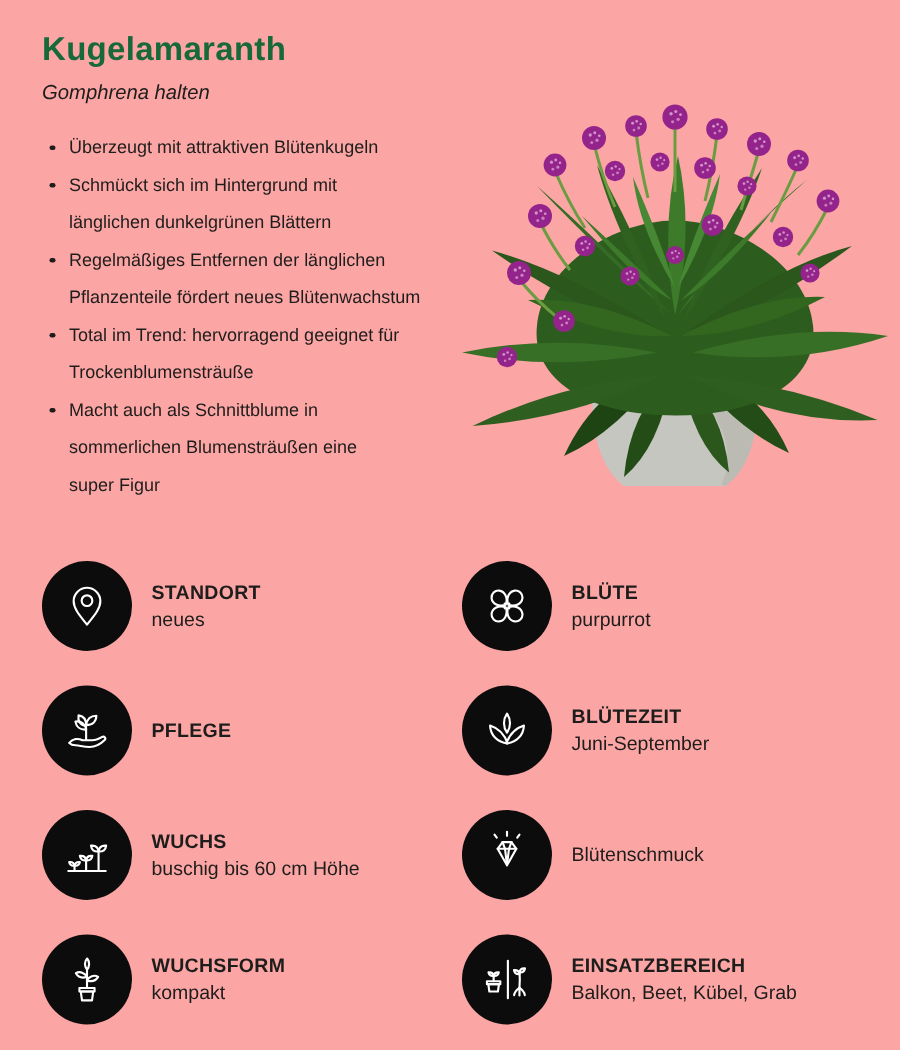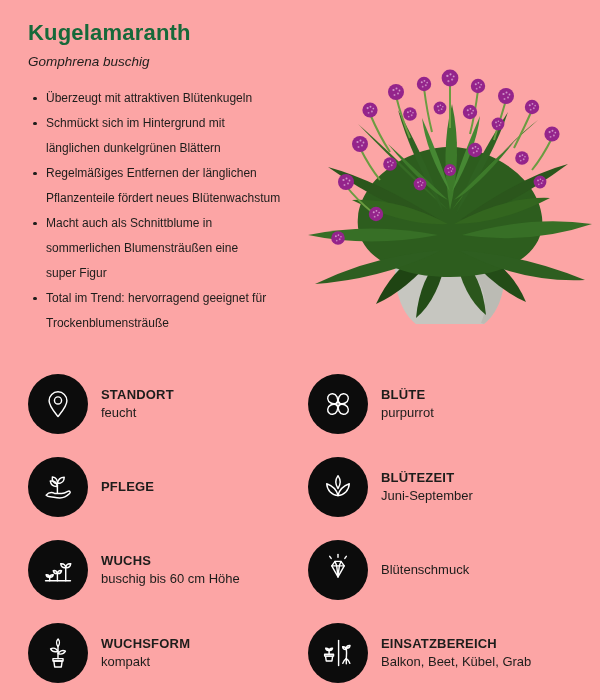--- a/index.html
+++ b/index.html
@@ -39,34 +39,34 @@
   .attr-label { font-weight:bold; font-size:13px; line-height:19px; letter-spacing:0.2px; }
   .attr-value { font-size:13px; line-height:18px; white-space:pre-line; }
 </style>
 </head>
 <body>
 
 <div class="page">
 
   <div class="header">
     <div class="title">Kugelamaranth</div>
-    <div class="subtitle">Gomphrena buschig</div>
+    <div class="subtitle">Gomphrena halten</div>
   </div>
 
   <ul class="bullets">
     <li>Überzeugt mit attraktiven Blütenkugeln</li>
     <li>Schmückt sich im Hintergrund mit
 länglichen dunkelgrünen Blättern</li>
     <li>Regelmäßiges Entfernen der länglichen
 Pflanzenteile fördert neues Blütenwachstum</li>
+    <li>Total im Trend: hervorragend geeignet für
+Trockenblumensträuße</li>
     <li>Macht auch als Schnittblume in
 sommerlichen Blumensträußen eine
 super Figur</li>
-    <li>Total im Trend: hervorragend geeignet für
-Trockenblumensträuße</li>
   </ul>
 
   <svg class="photo" viewBox="0 0 300 290" xmlns="http://www.w3.org/2000/svg">
     <defs>
       <g id="fl">
         <circle r="8" fill="#94248b"></circle>
         <circle cx="-2.5" cy="-2" r="1.1" fill="#d093c9"></circle>
         <circle cx="2" cy="1.5" r="1.1" fill="#c77fbe"></circle>
         <circle cx="0.5" cy="-3.5" r="1" fill="#d093c9"></circle>
         <circle cx="-1.5" cy="3" r="1" fill="#c77fbe"></circle>
@@ -144,21 +144,21 @@
 
     <div class="attr">
       <div class="attr-icon">
         <svg width="38" height="38" viewBox="0 0 64 64" class="ic">
           <path d="M32 53C24.5 43.5 17 35.4 17 26.5a15 15 0 1 1 30 0C47 35.4 39.5 43.5 32 53Z"></path>
           <circle cx="32" cy="26" r="6"></circle>
         </svg>
       </div>
       <div class="attr-text">
         <span class="attr-label">STANDORT</span>
-        <span class="attr-value">feucht</span>
+        <span class="attr-value">neues</span>
       </div>
     </div>
 
     <div class="attr">
       <div class="attr-icon">
         <svg width="38" height="38" viewBox="0 0 64 64" class="ic">
           <g transform="rotate(45 32 32)">
               <path d="M32 30C24.5 26.5 22 18.5 26 13.5C29 9.8 35 9.8 38 13.5C42 18.5 39.5 26.5 32 30Z"></path>
             </g>
           <g transform="rotate(135 32 32)">

